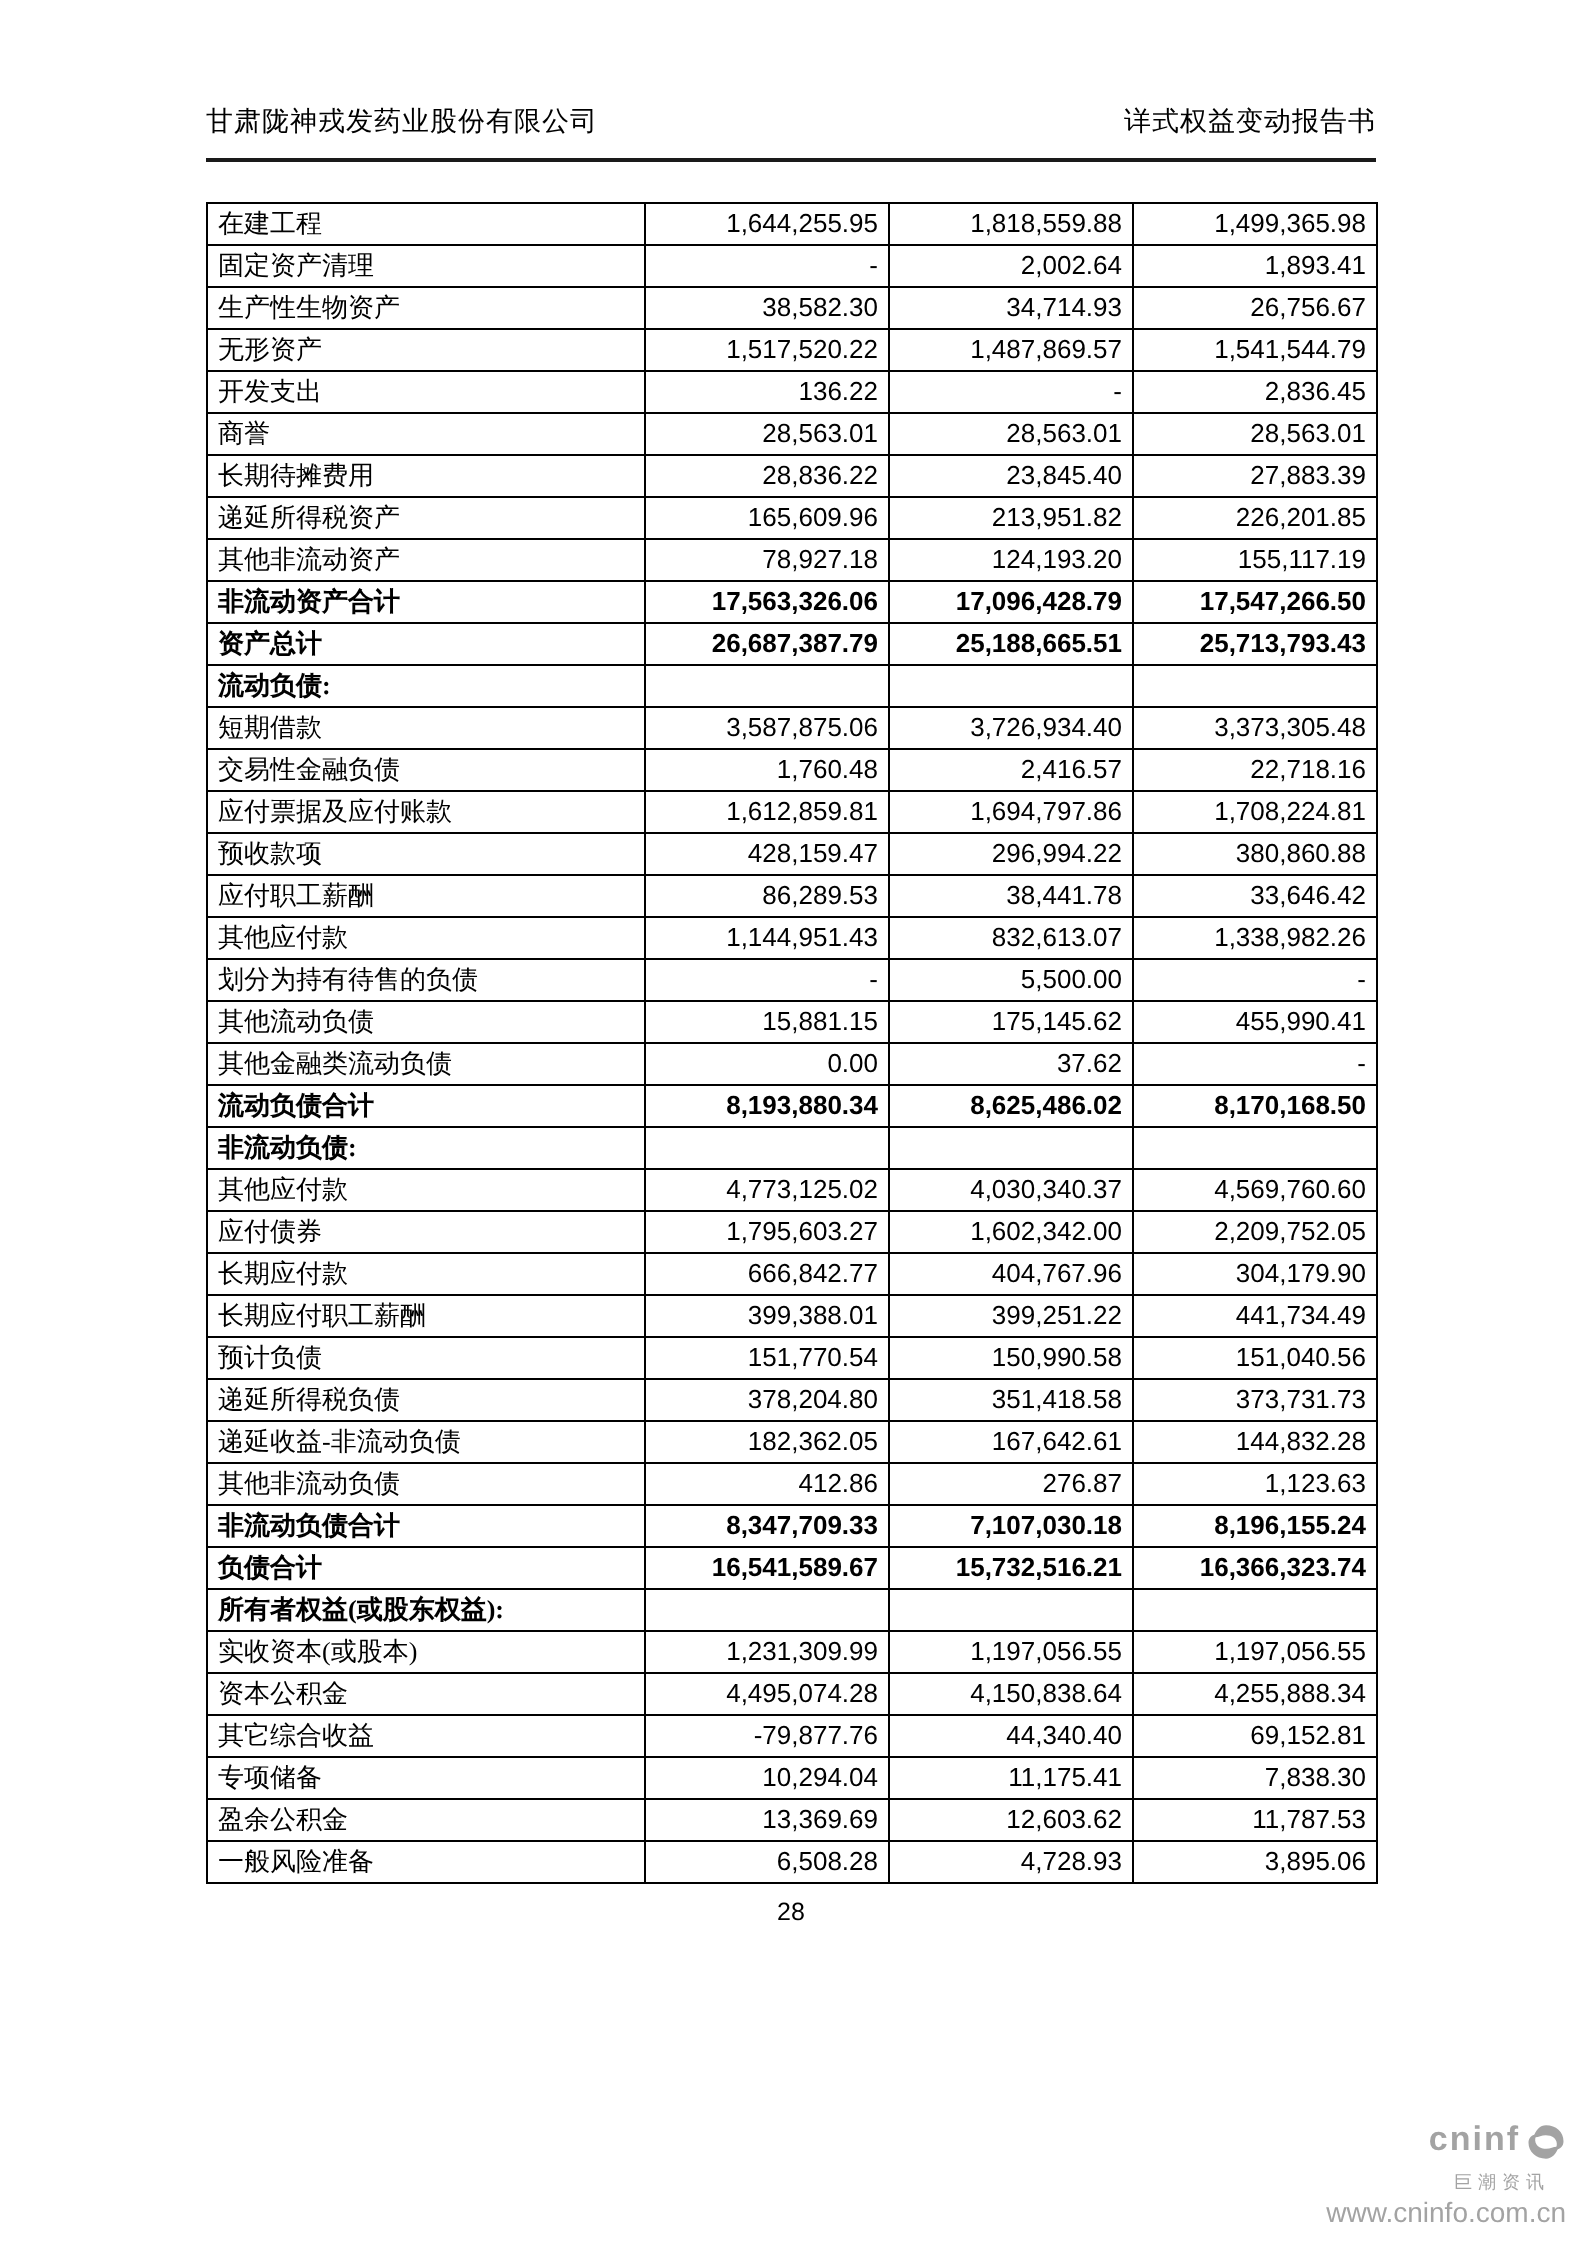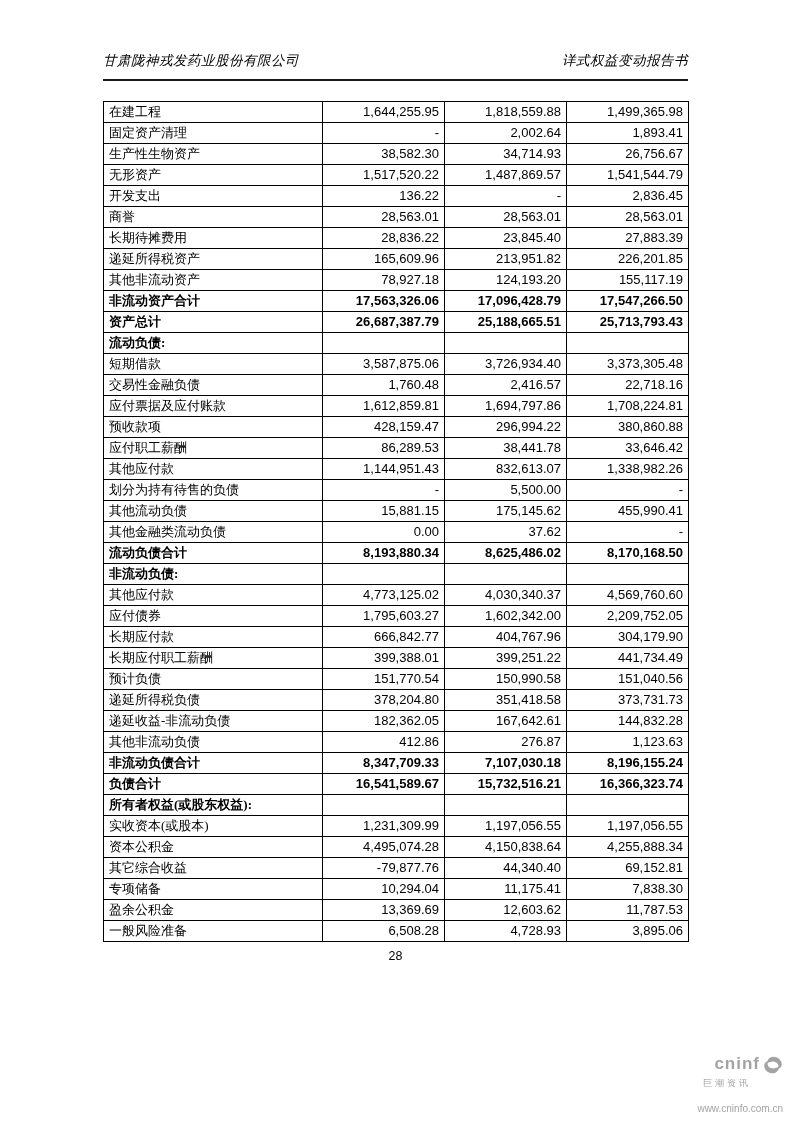--- a/index.html
+++ b/index.html
@@ -20,21 +20,20 @@
     width: 585px;
   }
   .page-header {
     display: flex;
     justify-content: space-between;
     align-items: flex-end;
     font-size: 13.5px;
     letter-spacing: 0.5px;
     padding-bottom: 9px;
     border-bottom: 2px solid #1a1a1a;
-    font-style: italic;
   }
   table.bs {
     margin-top: 20px;
     width: 585px;
     border-collapse: collapse;
     table-layout: fixed;
     border-radius: 32px;
   }
   table.bs td {
     border: 1px solid #000000;
@@ -78,26 +77,26 @@
   .logo-brand {
     font-family: "Liberation Sans", "DejaVu Sans", sans-serif;
     font-weight: bold;
     font-size: 17px;
     letter-spacing: 1px;
   }
   .logo-cn {
     font-size: 9px;
     letter-spacing: 3px;
     margin-top: 1px;
-    margin-right: 32px;
+    margin-right: 8px;
   }
   .logo-url {
     font-family: "Liberation Sans", "DejaVu Sans", sans-serif;
-    font-size: 10px;
-    margin-top: 14px;
+    font-size: 14px;
+    margin-top: 2px;
   }
 </style>
 </head>
 <body>
 
 <div class="page">
   <div class="content">
 
     <div class="page-header">
       <span>甘肃陇神戎发药业股份有限公司</span>

